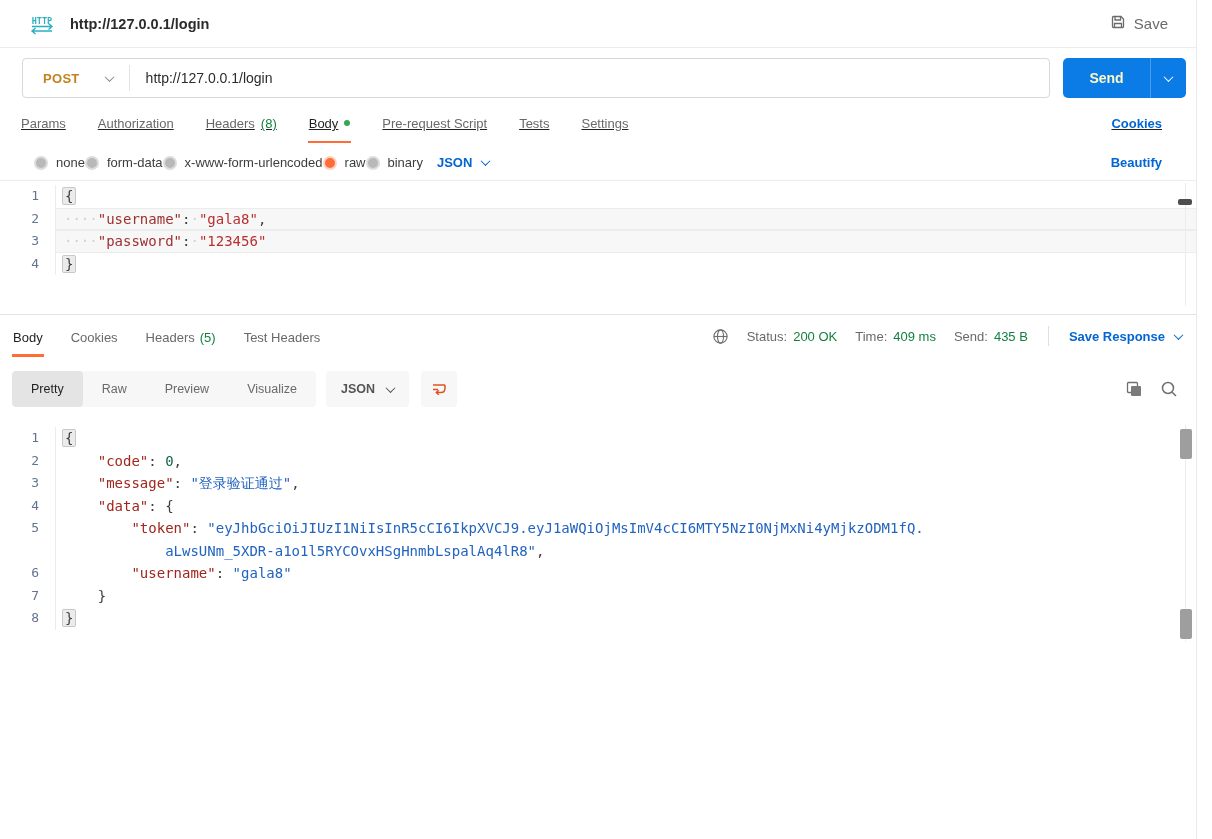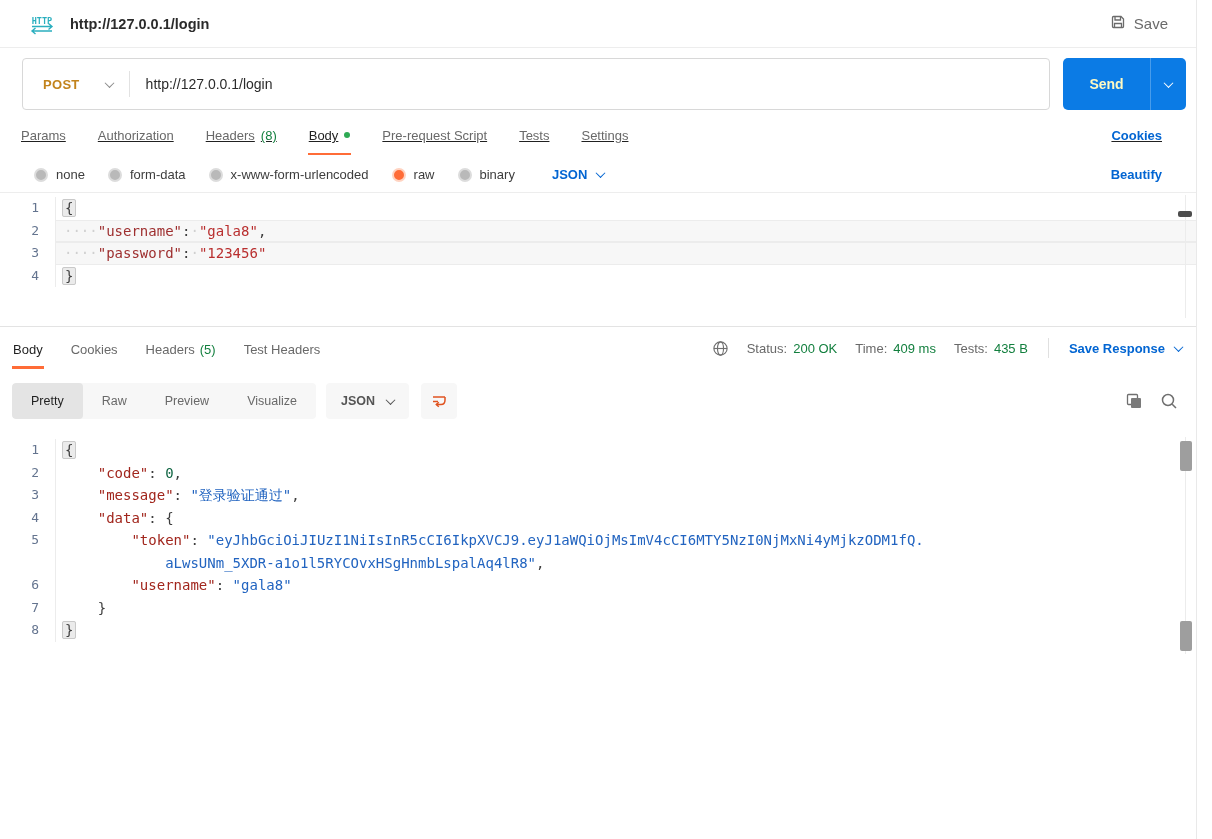--- a/index.html
+++ b/index.html
@@ -11,21 +11,21 @@
   }
   .app { width:1197px; height:839px; border-right:1px solid #e9e9e9; background:#fff; }
 
   
   .top-header { height:48px; display:flex; align-items:center; padding:0 20px 0 28px; border-bottom:1px solid #ededed; }
   .http-badge { margin-right:14px; display:flex; align-items:center; }
   .req-title { font-size:14.5px; font-weight:700; color:#2b2b2b; }
   .save-btn { margin-left:auto; display:flex; align-items:center; gap:8px; color:#6b6b6b; font-size:15px; cursor:pointer; padding:6px 8px; border-radius:4px; }
 
   
-  .url-row { display:flex; align-items:stretch; margin:10px 10px 0 22px; height:52px; }
+  .url-row { display:flex; align-items:stretch; margin:10px 10px 0 22px; height:40px; }
   .url-box { flex:1; display:flex; align-items:center; border:1px solid #d8d8d8; border-radius:4px; background:#fff; }
   .method-select { display:flex; align-items:center; gap:26px; padding:0 16px 0 20px; cursor:pointer; }
   .method-label { font-size:13px; font-weight:700; letter-spacing:.3px; color:var(--method,#c2831c); }
   .vdiv { width:1px; height:26px; background:#e2e2e2; }
   .url-input { flex:1; border:none; outline:none; font-size:14px; color:#2b2b2b; padding:0 16px; font-family:"Liberation Sans",sans-serif; background:transparent; }
   .send-btn { margin-left:13px; width:123px; border-radius:5px; background:var(--send,#0b7be5); color:#fef9c3; display:flex; align-items:stretch; cursor:pointer; overflow:hidden; }
   .send-main { flex:1; display:flex; align-items:center; justify-content:center; font-size:14px; font-weight:700; }
   .send-caret { width:36px; display:flex; align-items:center; justify-content:center; border-left:1px solid rgba(255,255,255,.25); }
 
   
@@ -35,21 +35,21 @@
   
   .req-tabs { display:flex; align-items:flex-end; gap:30px; padding:14px 20px 0 20px;text-decoration:underline; }
   .tab { font-size:13px; color:#696969; padding:4px 1px 12px; cursor:pointer; display:flex; align-items:center; gap:6px; white-space:nowrap; }
   .tab .count { color:var(--green,#127f3e); }
   .tab.active { color:#1f1f1f; box-shadow:inset 0 -2px 0 var(--orange,#ff6c37); }
   .unsaved-dot { width:6px; height:6px; border-radius:50%; background:#2eaa54; margin-top:-2px; }
   .link { color:var(--blue,#0265d2); font-weight:700; font-size:13px; cursor:pointer; white-space:nowrap; }
   .req-tabs .link { margin-left:auto; padding-bottom:12px; margin-right:14px; }
 
   
-  .body-type-row { display:flex; align-items:flex-start; gap:23px; padding:12px 20px 10px 34px; }
+  .body-type-row { display:flex; align-items:flex-start; padding:12px 20px 10px 34px; }
   .radio { display:flex; align-items:center; gap:8px; font-size:13px; color:#3d3d3d; cursor:pointer; }
   .rdot { width:14px; height:14px; border-radius:50%; background:#b9b9b9; border:2px solid #dcdcdc; }
   .radio.selected .rdot { background:var(--orange,#ff6c37); border-color:#ffd3c1; }
   .fmt-select { display:flex; align-items:center; gap:10px; color:var(--blue,#0265d2); font-size:13px; font-weight:700; cursor:pointer; margin-left:14px; }
   .body-type-row .link { margin-left:auto; margin-right:14px; }
 
   
   .editor { position:relative; border-top:1px solid #ededed; background:#fff; font-family:"DejaVu Sans Mono", monospace; font-size:14px; }
   .editor .rows { padding-top:4px; }
   .code-row { display:flex; height:22.5px; line-height:22.5px; }
@@ -246,21 +246,21 @@
       </span>
       <span class="meta-pair">
           <span class="meta-label">Status:</span>
           <span class="meta-value">200 OK</span>
         </span>
       <span class="meta-pair">
           <span class="meta-label">Time:</span>
           <span class="meta-value">409 ms</span>
         </span>
       <span class="meta-pair">
-          <span class="meta-label">Tests:</span>
+          <span class="meta-label">Send:</span>
           <span class="meta-value">435 B</span>
         </span>
       <span class="meta-divider"></span>
       <span class="save-response link">
           <span>Save Response</span>
           <span class="chev blue"></span>
         </span>
     </div>
   </div>
 

